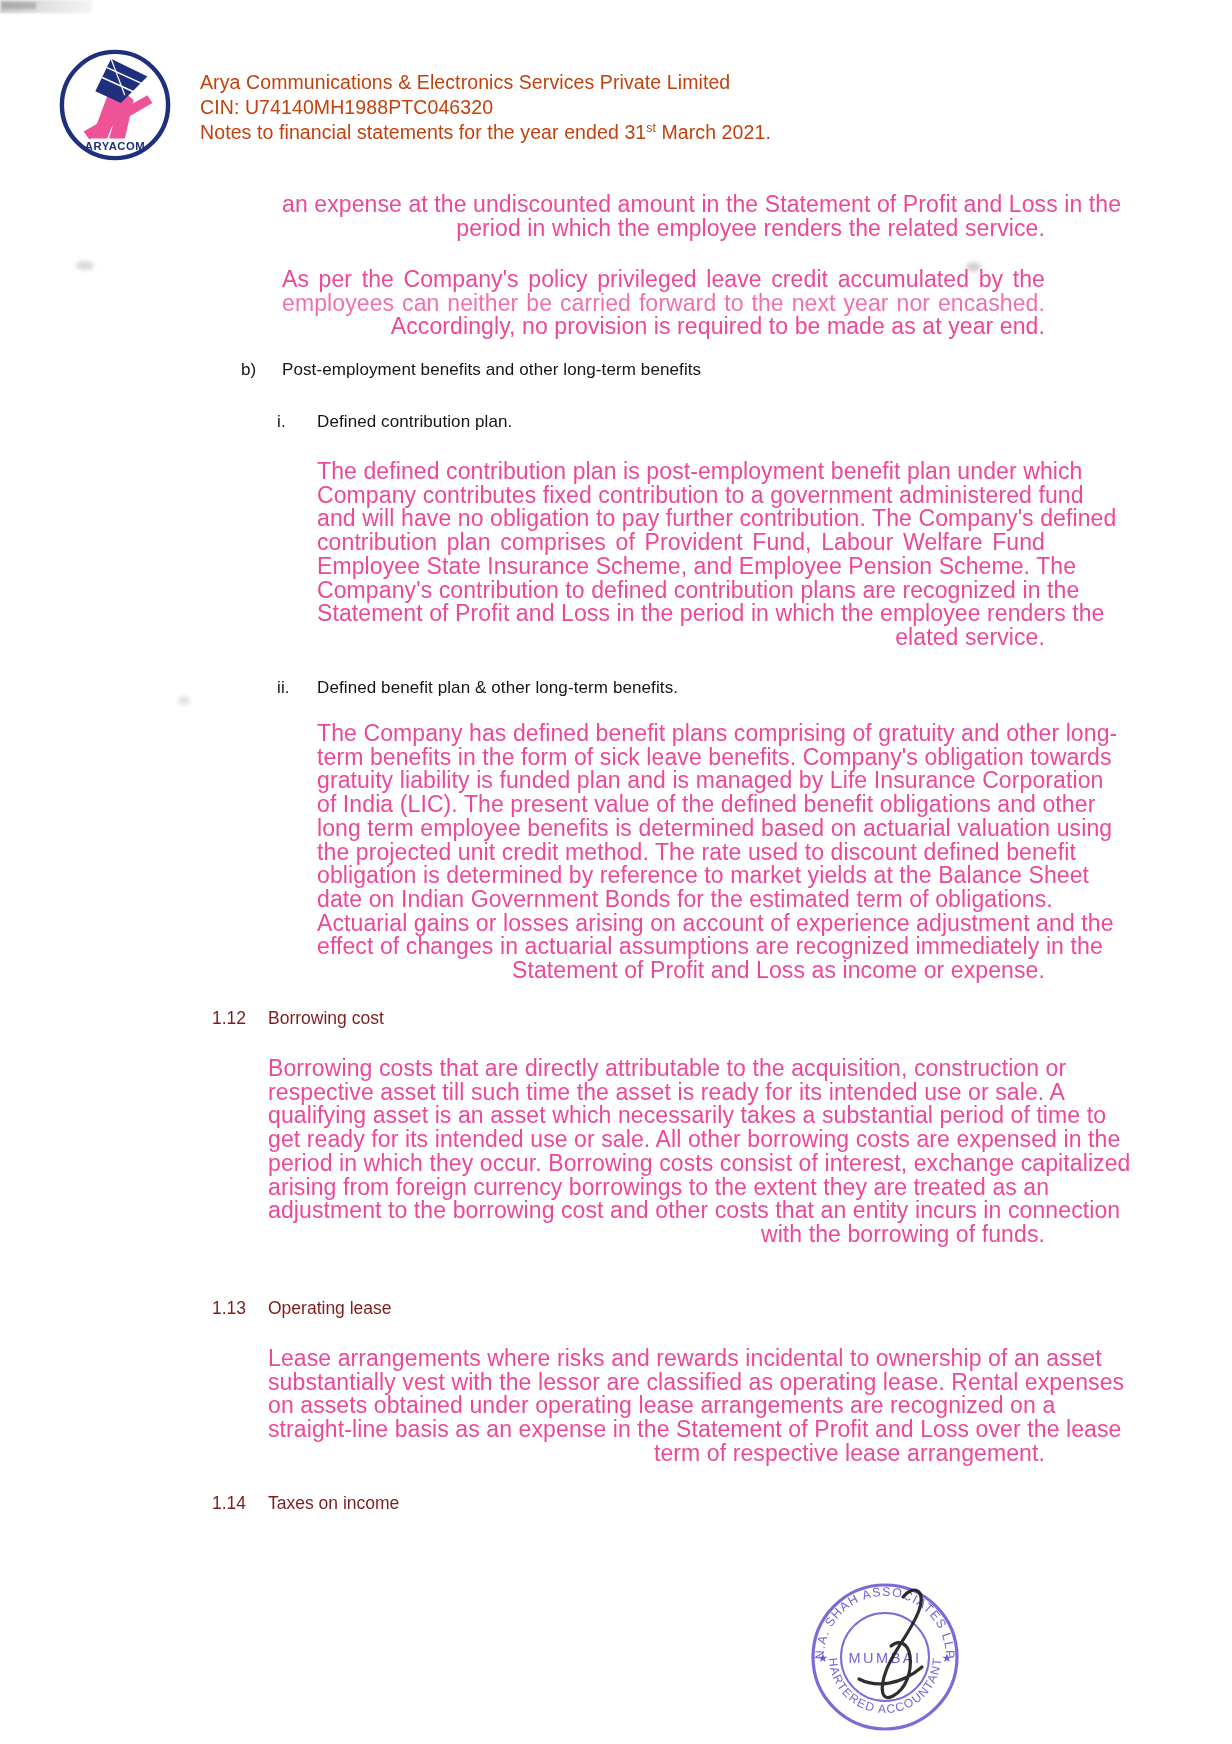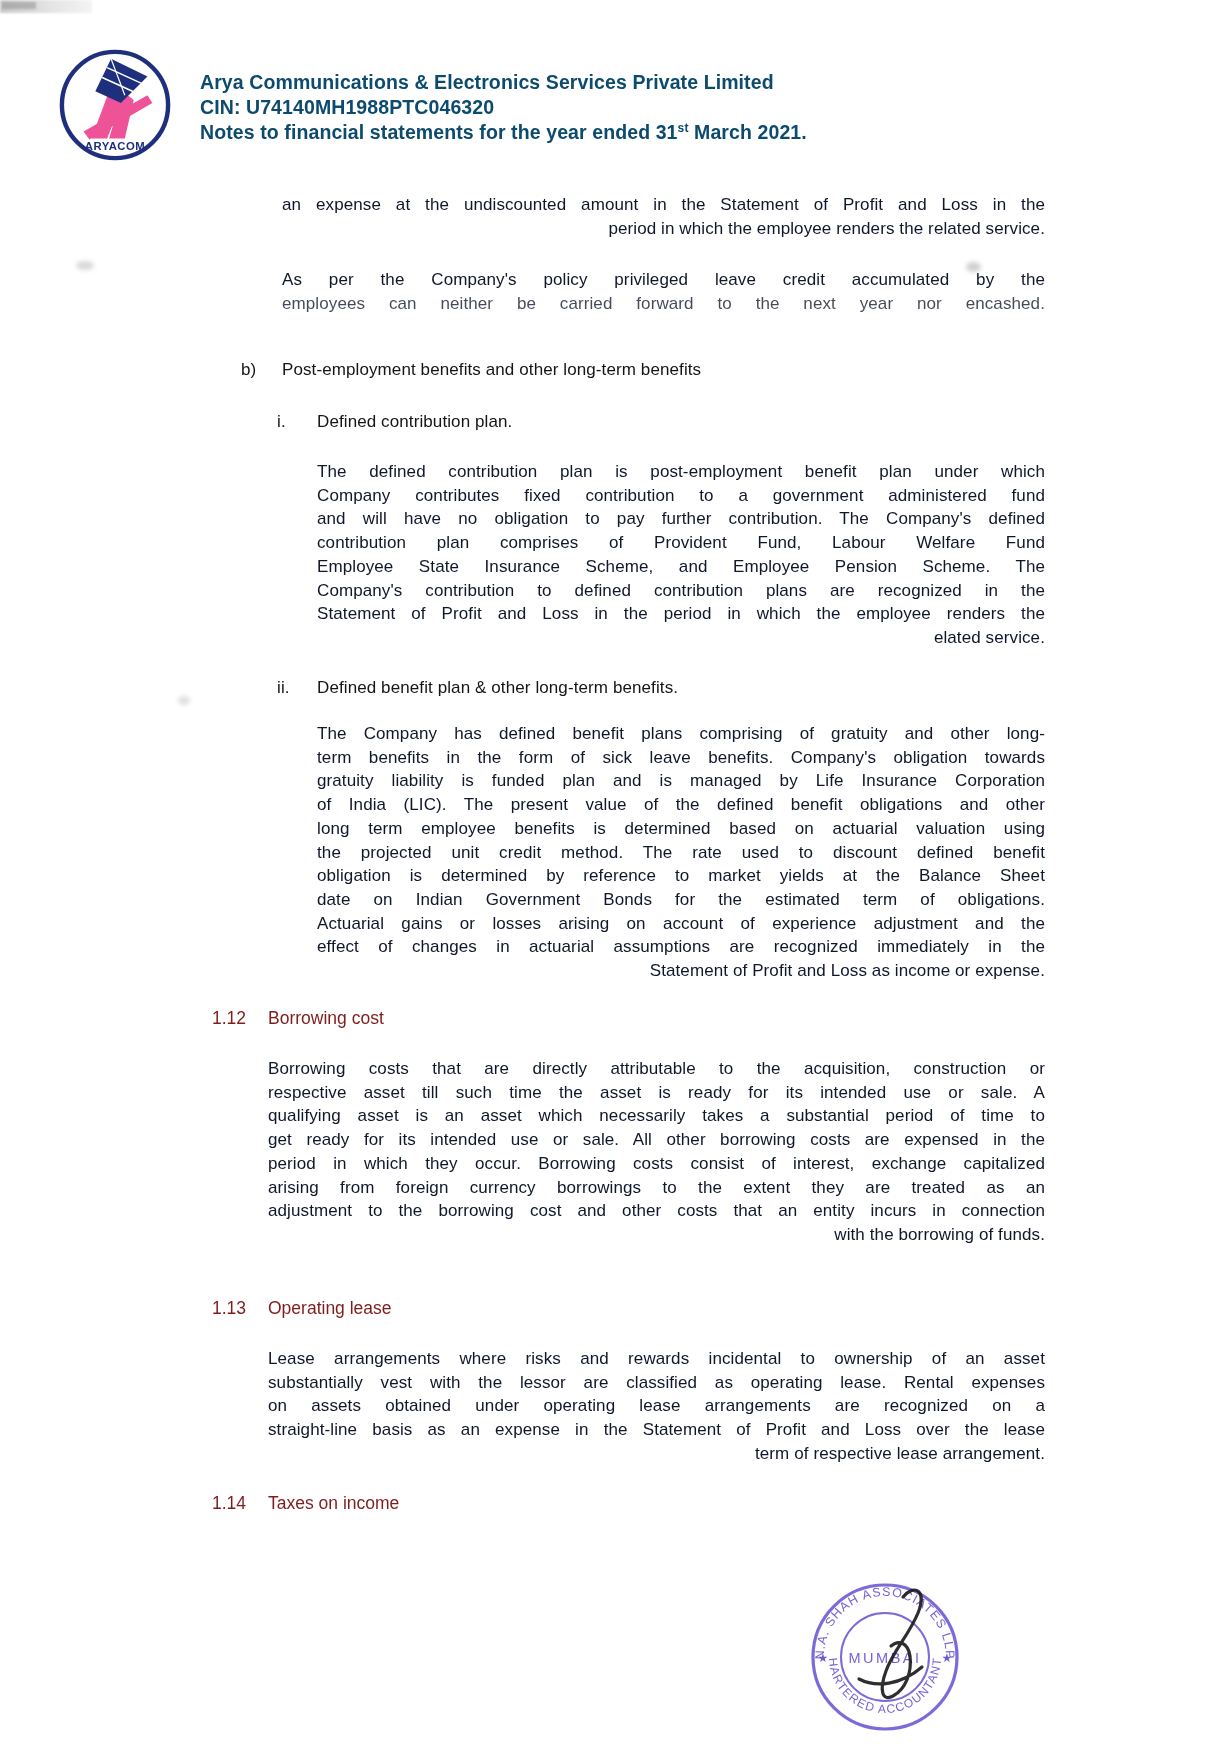--- a/index.html
+++ b/index.html
@@ -9,26 +9,26 @@
     background:#ffffff;
     font-family:"Liberation Sans", sans-serif;
     color:#161616;
     overflow:hidden;
     margin:0 auto;
   }
   
   .logo-svg{position:absolute;left:56px;top:46px;}
   .header-text{
     position:absolute;left:200px;top:70px;
-    font-size:19.5px;font-weight:bold;line-height:25px;color:#0c4a6e;
+    font-size:19.5px;font-weight:normal;line-height:25px;color:#c2410c;
     white-space:nowrap;letter-spacing:0.1px;
   }
   .header-text sup{font-size:0.62em;vertical-align:super;line-height:0;}
   
-  .para{position:absolute;font-size:17px;line-height:23.7px;color:#0f172a;letter-spacing:0.1px;}
+  .para{position:absolute;font-size:23px;line-height:23.7px;color:#ec4899;letter-spacing:0.1px;}
   .jl{text-align:justify;text-align-last:justify;white-space:nowrap;}
   .ll{text-align:right;}
   .faded{filter:blur(0.7px);opacity:0.78;}
   .itemrow{position:absolute;display:flex;font-size:17px;color:#151515;letter-spacing:0.1px;white-space:nowrap;}
   .itemrow .mk-b{width:41px;flex:0 0 41px;}
   .itemrow .mk-i{width:40px;flex:0 0 40px;}
   .secrow{position:absolute;display:flex;font-size:17.5px;font-weight:normal;color:#7f1d1d;white-space:nowrap;}
   .secrow .num{width:56px;flex:0 0 56px;}
   
   .stamp-svg{position:absolute;left:803px;top:1575px;}
@@ -71,20 +71,21 @@
   </div>
 
   <div class="para" style="left:282px;top:193px;width:763px;">
     <div class="jl">an expense at the undiscounted amount in the Statement of Profit and Loss in the</div>
     <div class="ll">period in which the employee renders the related service.</div>
   </div>
 
   <div class="para" style="left:282px;top:268px;width:763px;">
     <div class="jl">As per the Company's policy privileged leave credit accumulated by the</div>
     <div class="jl faded">employees can neither be carried forward to the next year nor encashed.</div>
+    <div class="ll">Accordingly, no provision is required to be made as at year end.</div>
   </div>
 
   <div class="itemrow" style="left:241px;top:360px;">
     <span class="mk-b">b)</span>
     <span>Post-employment benefits and other long-term benefits</span>
   </div>
 
   <div class="itemrow" style="left:277px;top:412px;">
     <span class="mk-i">i.</span>
     <span>Defined contribution plan.</span>

